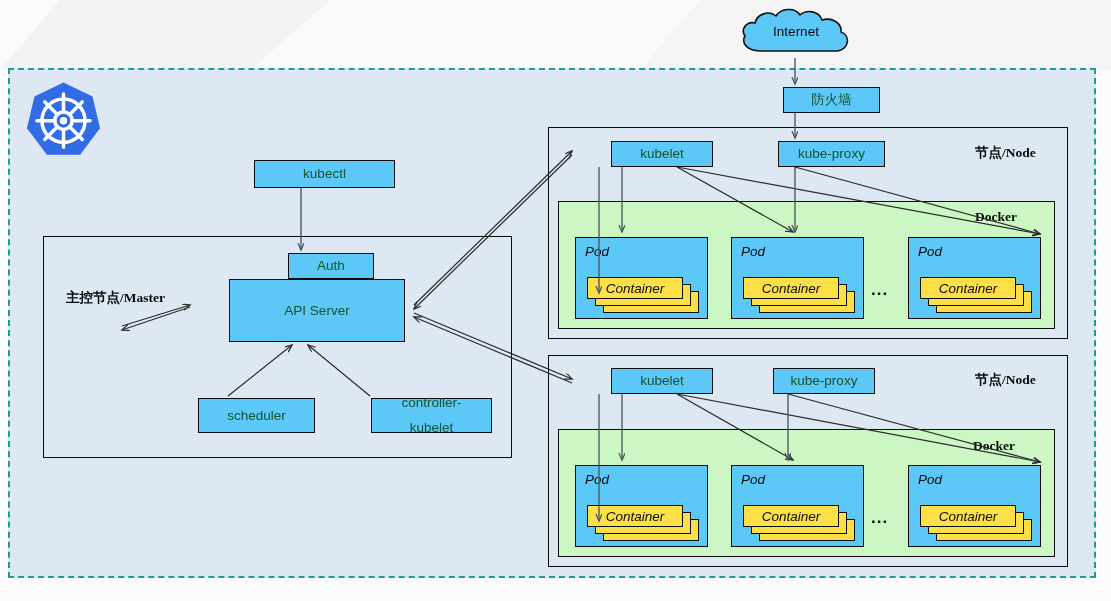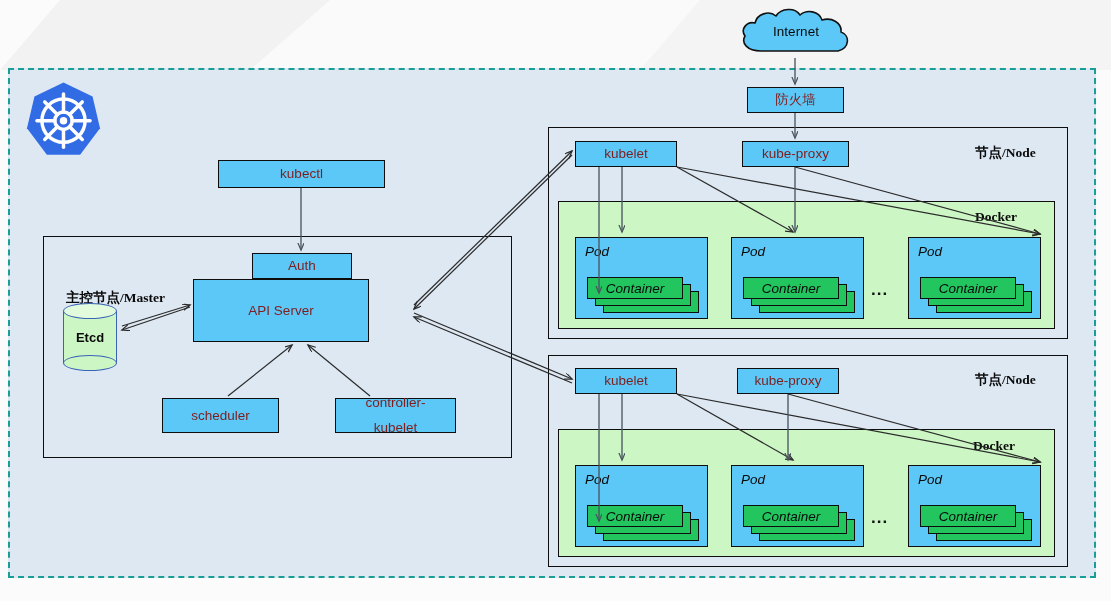--- a/index.html
+++ b/index.html
@@ -19,21 +19,21 @@
     background:#dde8f3;
     border:2px dashed #1a9e96;
     box-sizing:border-box;
   }
 
   
   .box{
     position:absolute;box-sizing:border-box;
     background:#5cc8f7;border:1.4px solid #0d0d0d;
     display:flex;align-items:center;justify-content:center;
-    color:#7f1d1d;font-size:13.5px;line-height:1.15;text-align:center;
+    color:#14532d;font-size:13.5px;line-height:1.15;text-align:center;margin-left:36px;
   }
   .box.two-line{flex-direction:column;gap:9px;}
 
   .region{
     position:absolute;box-sizing:border-box;
     background:transparent;border:1.4px solid #0d0d0d;
   }
   .region-title{
     position:absolute;font-weight:bold;font-size:13.5px;color:#0a0a0a;
     white-space:nowrap;
@@ -46,21 +46,21 @@
   .pod{
     position:absolute;box-sizing:border-box;
     background:#5cc8f7;border:1.4px solid #0d0d0d;font-style:italic;
   }
   .pod-label{
     position:absolute;left:9px;top:6px;font-size:13.5px;color:#0a0a0a;
   }
   .ctr-stack{position:absolute;}
   .ctr{
     position:absolute;box-sizing:border-box;
-    background:#22c55e;border:1.3px solid #0d0d0d;
+    background:#fde047;border:1.3px solid #0d0d0d;
   }
   .ctr.front{
     display:flex;align-items:center;justify-content:center;
     font-size:13.5px;color:#0a0a0a;
   }
   .ellipsis{
     position:absolute;font-size:17px;font-weight:bold;color:#111;
     letter-spacing:1px;line-height:1;
   }
 
@@ -136,34 +136,28 @@
         <line x1="57.4" y1="56.4" x2="72.6" y2="71.6"></line>
         <line x1="72.6" y1="26.4" x2="57.4" y2="41.6"></line>
         <line x1="42.6" y1="56.4" x2="27.4" y2="71.6"></line>
       </g>
       <circle cx="50" cy="49" r="4.5" fill="#fff"></circle>
     </svg>
   </div>
 
   <div class="box" style="left:747px;top:87px;width:97px;height:26px;">防火墙</div>
 
-  <div class="box" style="left:218px;top:160px;width:167px;height:28px;">kubectl</div>
+  <div class="box" style="left:218px;top:160px;width:141px;height:28px;">kubectl</div>
 
   <div class="region" style="left:43px;top:236px;width:469px;height:222px;"></div>
   <div class="region-title" style="left:66px;top:252px;margin-top:37px;">主控节点/Master</div>
 
-  <div class="box" style="left:252px;top:253px;width:100px;height:26px;">Auth</div>
+  <div class="box" style="left:252px;top:253px;width:86px;height:26px;">Auth</div>
   <div class="box" style="left:193px;top:279px;width:176px;height:63px;">API Server</div>
 
-  <div class="cyl" style="left:63px;top:303px;width:54px;height:68px;">
-    <div class="body"></div>
-    <div class="bot"></div>
-    <div class="top"></div>
-    <div class="lbl">Etcd</div>
-  </div>
 
   <div class="box" style="left:162px;top:398px;width:117px;height:35px;">scheduler</div>
   <div class="box two-line" style="left:335px;top:398px;width:121px;height:35px;">
     <span>controller-</span>
     <span>kubelet</span>
   </div>
 
   <div class="region" style="left:548px;top:127px;width:520px;height:212px;"></div>
   <div class="region-title" style="left:975px;top:144px;">节点/Node</div>
 

